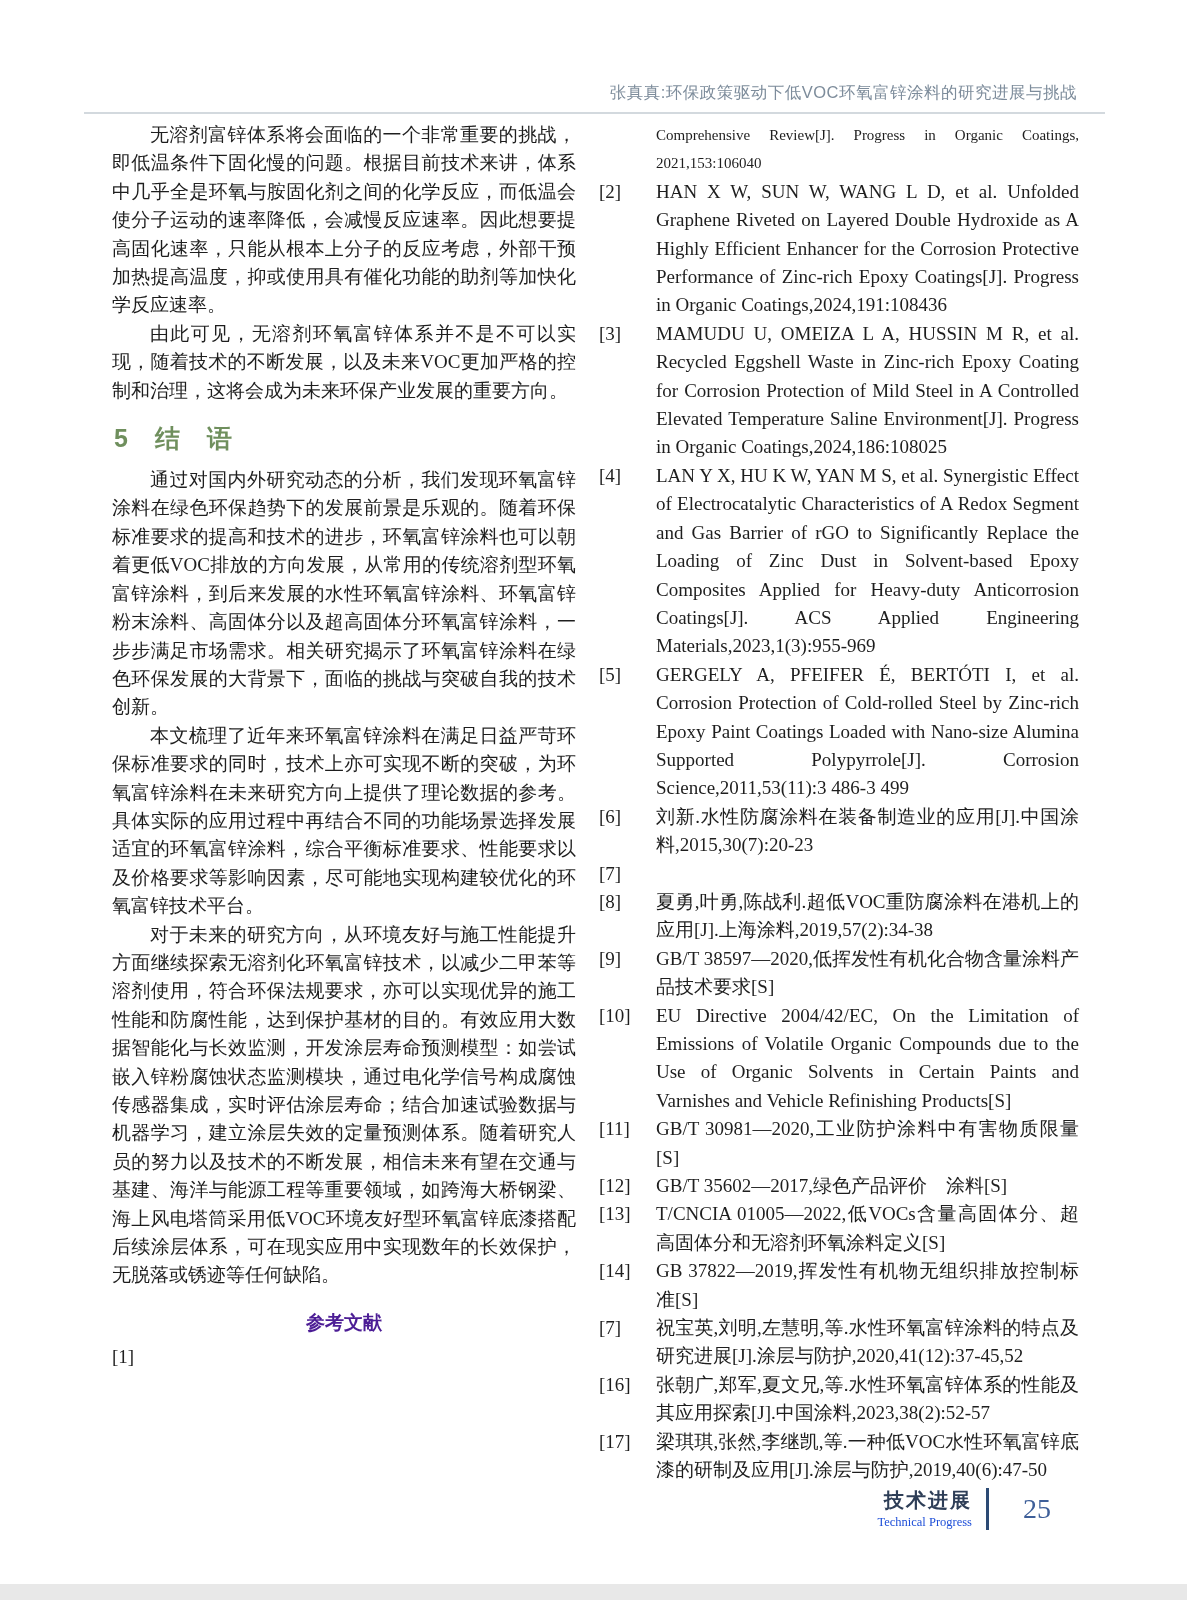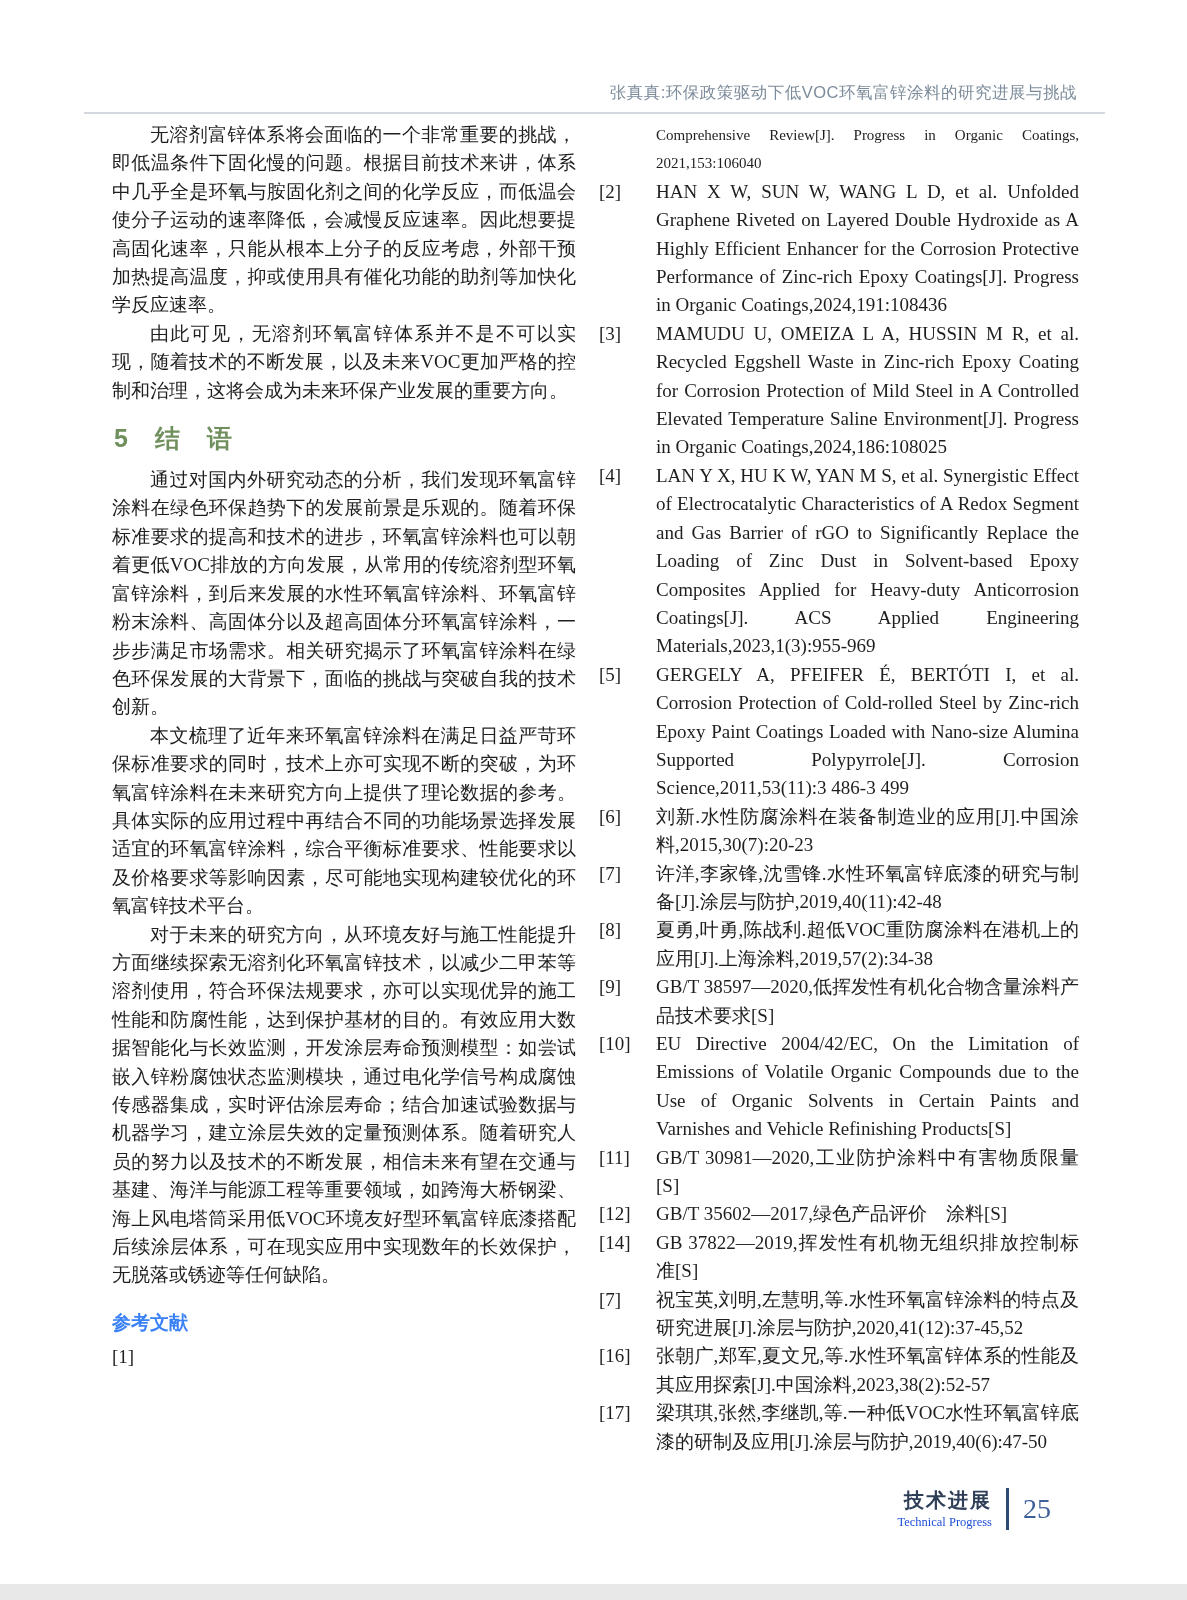--- a/index.html
+++ b/index.html
@@ -28,23 +28,23 @@
   }
   
   .section-heading {
     display:flex; align-items:baseline; gap:26px;
     margin:17px 0 11px 2px;
     font-family:"Liberation Sans", sans-serif;
     font-weight:bold; font-size:25px; color:#6f8f5d; letter-spacing:1px;
   }
   
   .ref-heading {
-    margin:20px 0 7px; text-align:left;
+    margin:20px 0 7px; text-align:center;
     font-family:"Liberation Sans", sans-serif;
-    font-weight:bold; font-size:19px; color:#3b82f6;
+    font-weight:bold; font-size:19px; color:#4c1d95;
   }
   .ref { display:flex; font-size:19px; line-height:28.4px; }
   .ref-label { width:57px; flex-shrink:0; }
   .ref-text  { flex:1; text-align:justify; }
   .ref-cont  { margin-left:57px; font-size:15px; line-height:28.4px; text-align:justify; }
   
   .footer {
     position:absolute; right:136px; bottom:54px;
     display:flex; align-items:center; gap:14px;
   }
@@ -54,21 +54,21 @@
     font-weight:bold; font-size:20px; color:#2e3e57; letter-spacing:2px;
   }
   .footer-en {
     font-family:"Liberation Serif", serif;
     font-size:12.5px; color:#1d4ed8; margin-top:1px;
   }
   .footer-bar { width:3px; height:42px; background:#2c4a74; }
   .footer-page {
     font-family:"Liberation Serif", serif;
     font-size:28px; color:#3e5f99; line-height:1;
-    align-self:flex-start; margin-top:8px;
+    align-self:flex-start; margin-top:8px;margin-left:20px;
   }
 </style>
 </head>
 <body>
 
 <div class="page">
 
   <div class="running-title">张真真:环保政策驱动下低VOC环氧富锌涂料的研究进展与挑战</div>
   <div class="header-rule"></div>
 
@@ -110,41 +110,44 @@
     <div class="ref">
       <span class="ref-label">[5]</span>
       <span class="ref-text">GERGELY A, PFEIFER É, BERTÓTI I, et al. Corrosion Protection of Cold-rolled Steel by Zinc-rich Epoxy Paint Coatings Loaded with Nano-size Alumina Supported Polypyrrole[J]. Corrosion Science,2011,53(11):3 486-3 499</span>
     </div>
     <div class="ref">
       <span class="ref-label">[6]</span>
       <span class="ref-text">刘新.水性防腐涂料在装备制造业的应用[J].中国涂料,2015,30(7):20-23</span>
     </div>
     <div class="ref">
       <span class="ref-label">[7]</span>
-      <span class="ref-text">许洋,李家锋,沈雪锋.水性环氧富锌底漆的研究与制备[J].涂层与防护,2019,40(11):42-48</span>
     </div>
     <div class="ref">
       <span class="ref-label">[8]</span>
       <span class="ref-text">夏勇,叶勇,陈战利.超低VOC重防腐涂料在港机上的应用[J].上海涂料,2019,57(2):34-38</span>
     </div>
     <div class="ref">
       <span class="ref-label">[9]</span>
       <span class="ref-text">GB/T 38597—2020,低挥发性有机化合物含量涂料产品技术要求[S]</span>
     </div>
     <div class="ref">
       <span class="ref-label">[10]</span>
       <span class="ref-text">EU Directive 2004/42/EC, On the Limitation of Emissions of Volatile Organic Compounds due to the Use of Organic Solvents in Certain Paints and Varnishes and Vehicle Refinishing Products[S]</span>
     </div>
     <div class="ref">
       <span class="ref-label">[11]</span>
       <span class="ref-text">GB/T 30981—2020,工业防护涂料中有害物质限量[S]</span>
     </div>
     <div class="ref">
       <span class="ref-label">[12]</span>
       <span class="ref-text">GB/T 35602—2017,绿色产品评价　涂料[S]</span>
+    </div>
+    <div class="ref">
+      <span class="ref-label">[13]</span>
+      <span class="ref-text">T/CNCIA 01005—2022,低VOCs含量高固体分、超高固体分和无溶剂环氧涂料定义[S]</span>
     </div>
     <div class="ref">
       <span class="ref-label">[14]</span>
       <span class="ref-text">GB 37822—2019,挥发性有机物无组织排放控制标准[S]</span>
     </div>
     <div class="ref">
       <span class="ref-label">[7]</span>
       <span class="ref-text">祝宝英,刘明,左慧明,等.水性环氧富锌涂料的特点及研究进展[J].涂层与防护,2020,41(12):37-45,52</span>
     </div>
     <div class="ref">

